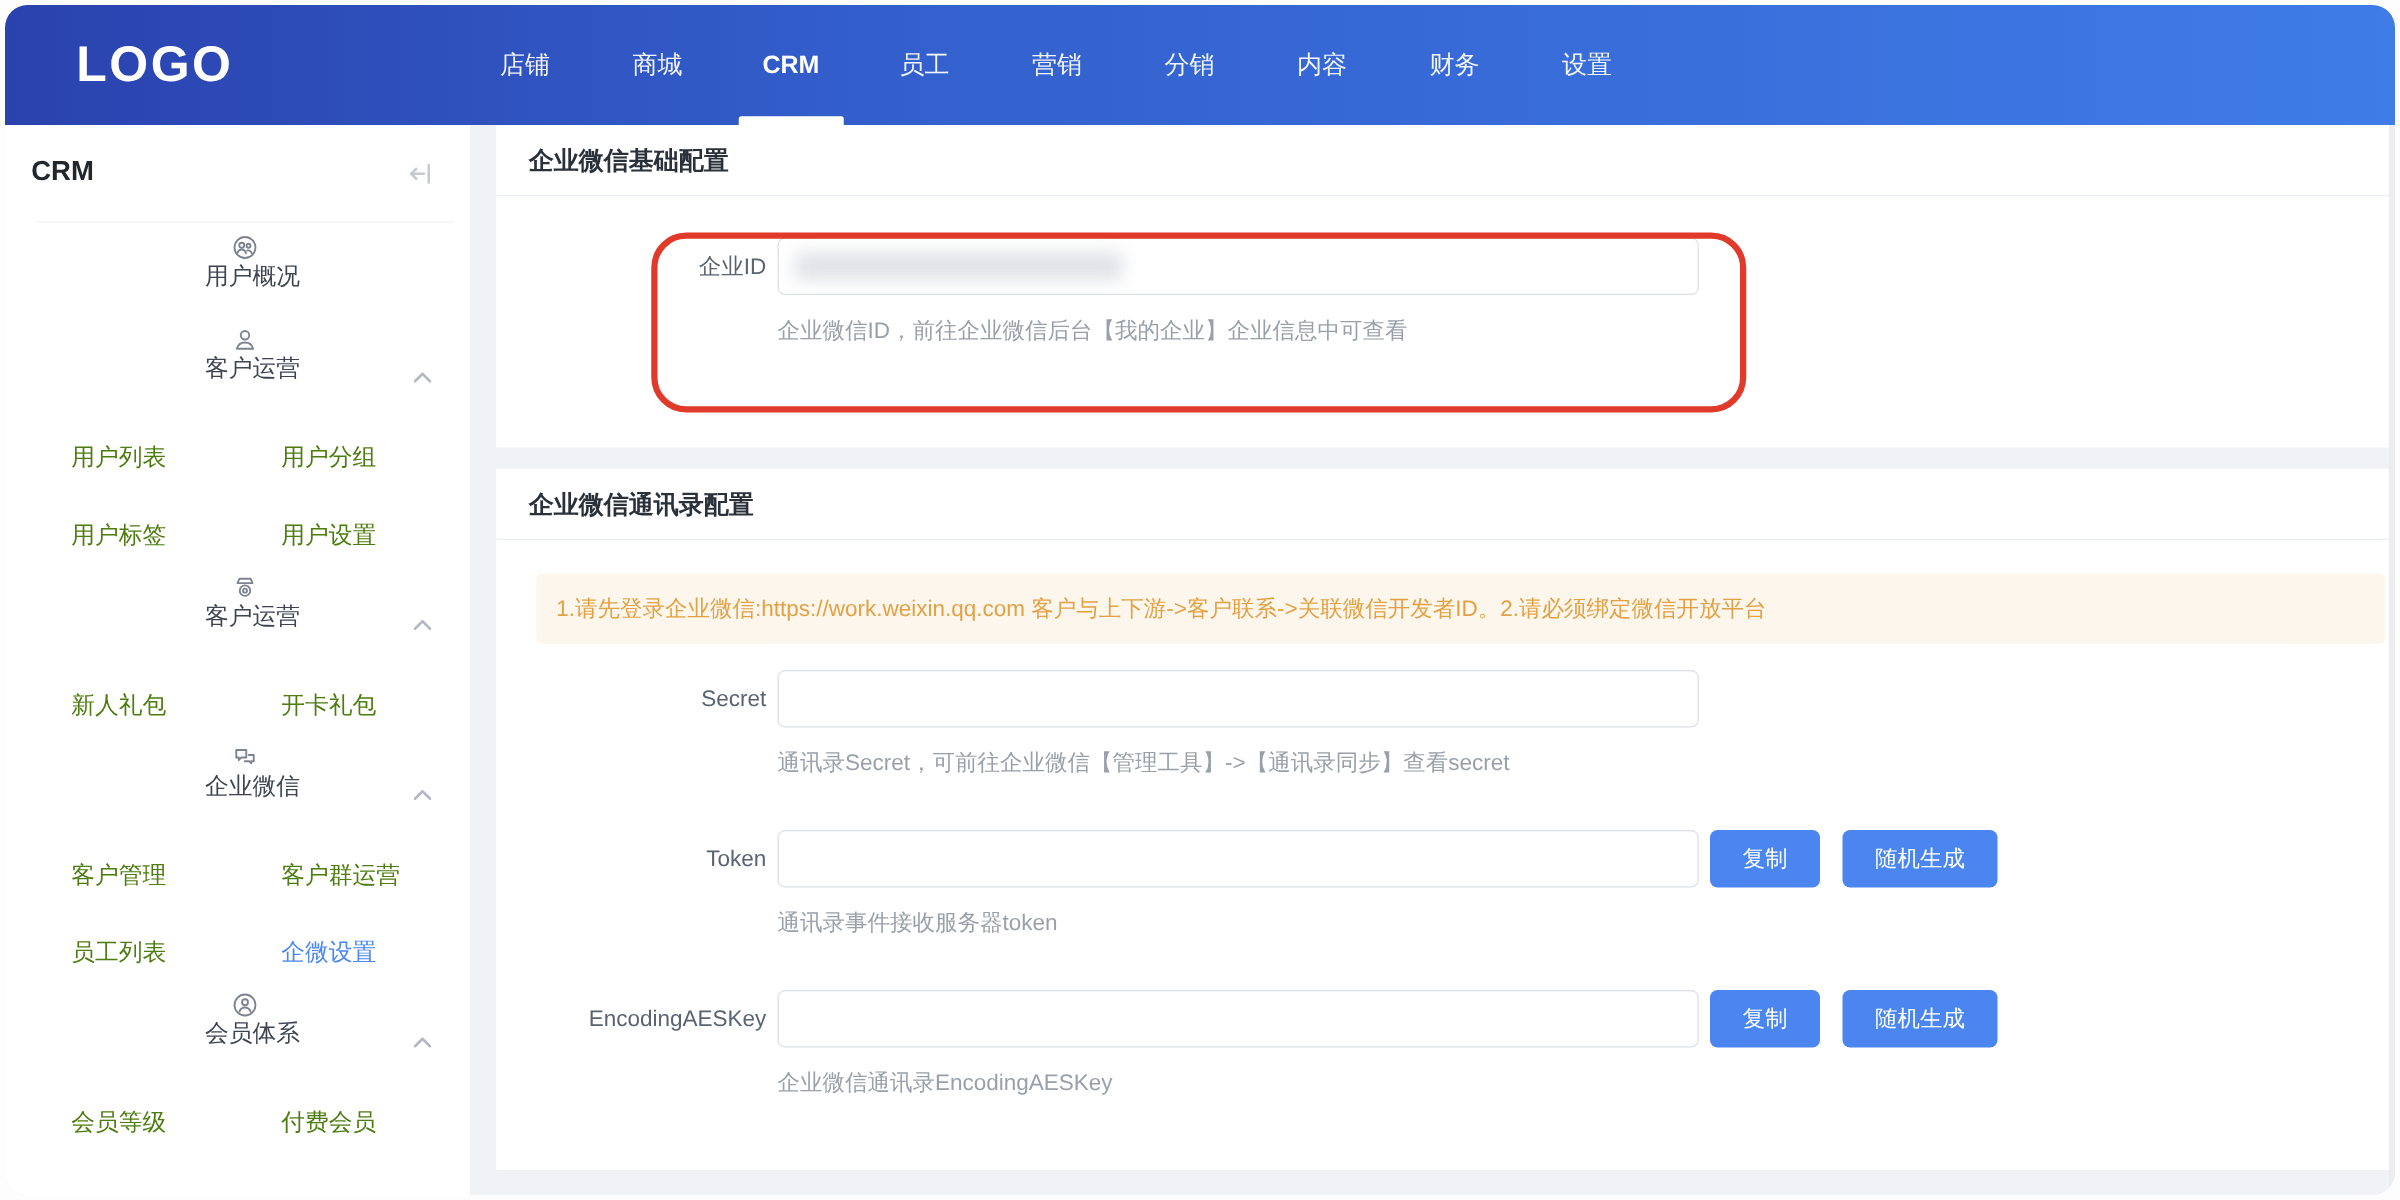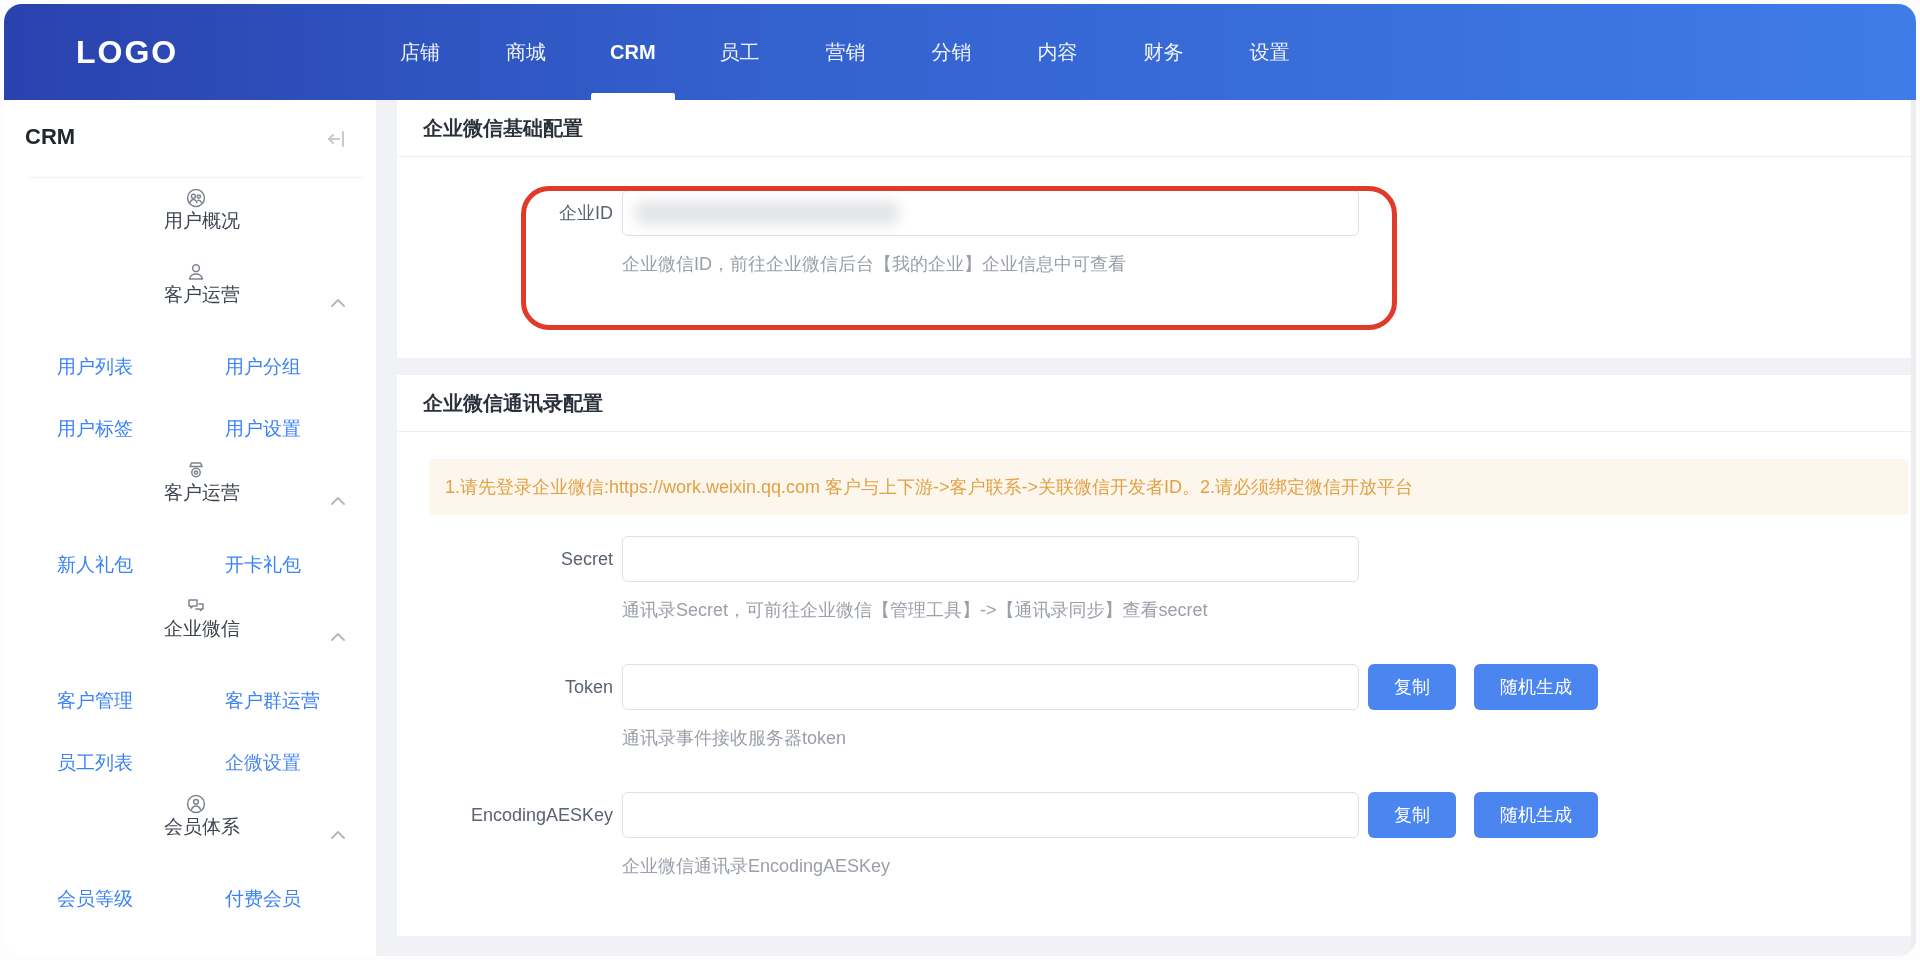--- a/index.html
+++ b/index.html
@@ -1,39 +1,39 @@
 <!DOCTYPE html>
 <html><head>
 <meta charset="utf-8">
 <style>
   * { margin:0; padding:0; box-sizing:border-box; }
   html,body { width:1920px; height:960px; background:#fdfdfd; font-family:"Liberation Sans","DejaVu Sans",sans-serif; }
   .window { position:absolute; left:4px; top:4px; width:1912px; height:952px; border-radius:18px; overflow:hidden; background:#f0f2f5; }
 
   
   .nav { position:absolute; left:0; top:0; width:100%; height:96px; background:linear-gradient(90deg,#2a42ae 0%,#3360cd 38%,#3f7ce8 100%); }
-  .logo { position:absolute; left:72px; top:0; height:96px; line-height:96px; color:#ffffff; font-size:32px; font-weight:700; letter-spacing:2px; }
+  .logo { position:absolute; left:57px; top:0; height:96px; line-height:96px; color:#ffffff; font-size:40px; font-weight:700; letter-spacing:2px; }
   .tabs { position:absolute; left:394px; top:0; height:96px; display:flex; gap:62px; align-items:center; }
   .tab { position:relative; height:96px; line-height:96px; min-width:44px; text-align:center; color:rgba(255,255,255,.93); font-size:20px; cursor:pointer; }
   .tab.active { font-weight:700; color:#ffffff; }
   .tab.active::after { content:""; position:absolute; left:50%; transform:translateX(-50%); bottom:0; width:84px; height:7px; background:#ffffff; border-radius:2px 2px 0 0; }
 
   
   .sidebar { position:absolute; left:0; top:96px; bottom:0; width:373px; background:#ffffff; border-right:1px solid #eef0f2; }
   .side-head { position:relative; height:77px; }
   .side-title { position:absolute; left:21px; top:24px; font-size:22px; font-weight:700; color:#22272e; }
   .collapse-btn { position:absolute; right:26px; top:26px; width:26px; height:26px; cursor:pointer; }
   .side-divider { height:1px; background:#f0f1f4; margin:0 13px 0 25px; }
   .menu { padding-top:10px; }
   .menu-header { position:relative; height:74px; display:flex; align-items:center; padding-left:24px; cursor:pointer;flex-direction:column; }
   .menu-header .mh-icon { width:20px; height:20px; margin-right:13px; flex:0 0 auto; }
   .menu-header .mh-label { font-size:19px; color:#3e4551; }
   .menu-header .mh-chevron { position:absolute; right:30px; top:50%; transform:translateY(-50%); width:16px; height:10px; }
   .sub-grid { display:grid; grid-template-columns:168px 1fr; padding-left:53px; }
-  .sub-item { height:62px; line-height:62px; font-size:19px; color:#3b82f6; cursor:pointer; }
+  .sub-item { height:62px; line-height:62px; font-size:19px; color:#4d7c0f; cursor:pointer; }
   .sub-item.active { color:#4a87f2; }
 
   
   .content { position:absolute; left:373px; top:96px; right:0; bottom:0; background:#f0f2f5; overflow:hidden; }
   .card { background:#ffffff; margin-left:20px; }
   .card-head { height:57px; display:flex; align-items:center; padding-left:26px; border-bottom:1px solid #ebeef2; }
   .card-title { font-size:20px; font-weight:700; color:#2b313b; }
   .card1 { position:relative; height:258px; }
   .card2 { margin-top:17px; height:561px; }
   .card1-body { padding-top:33px; }

